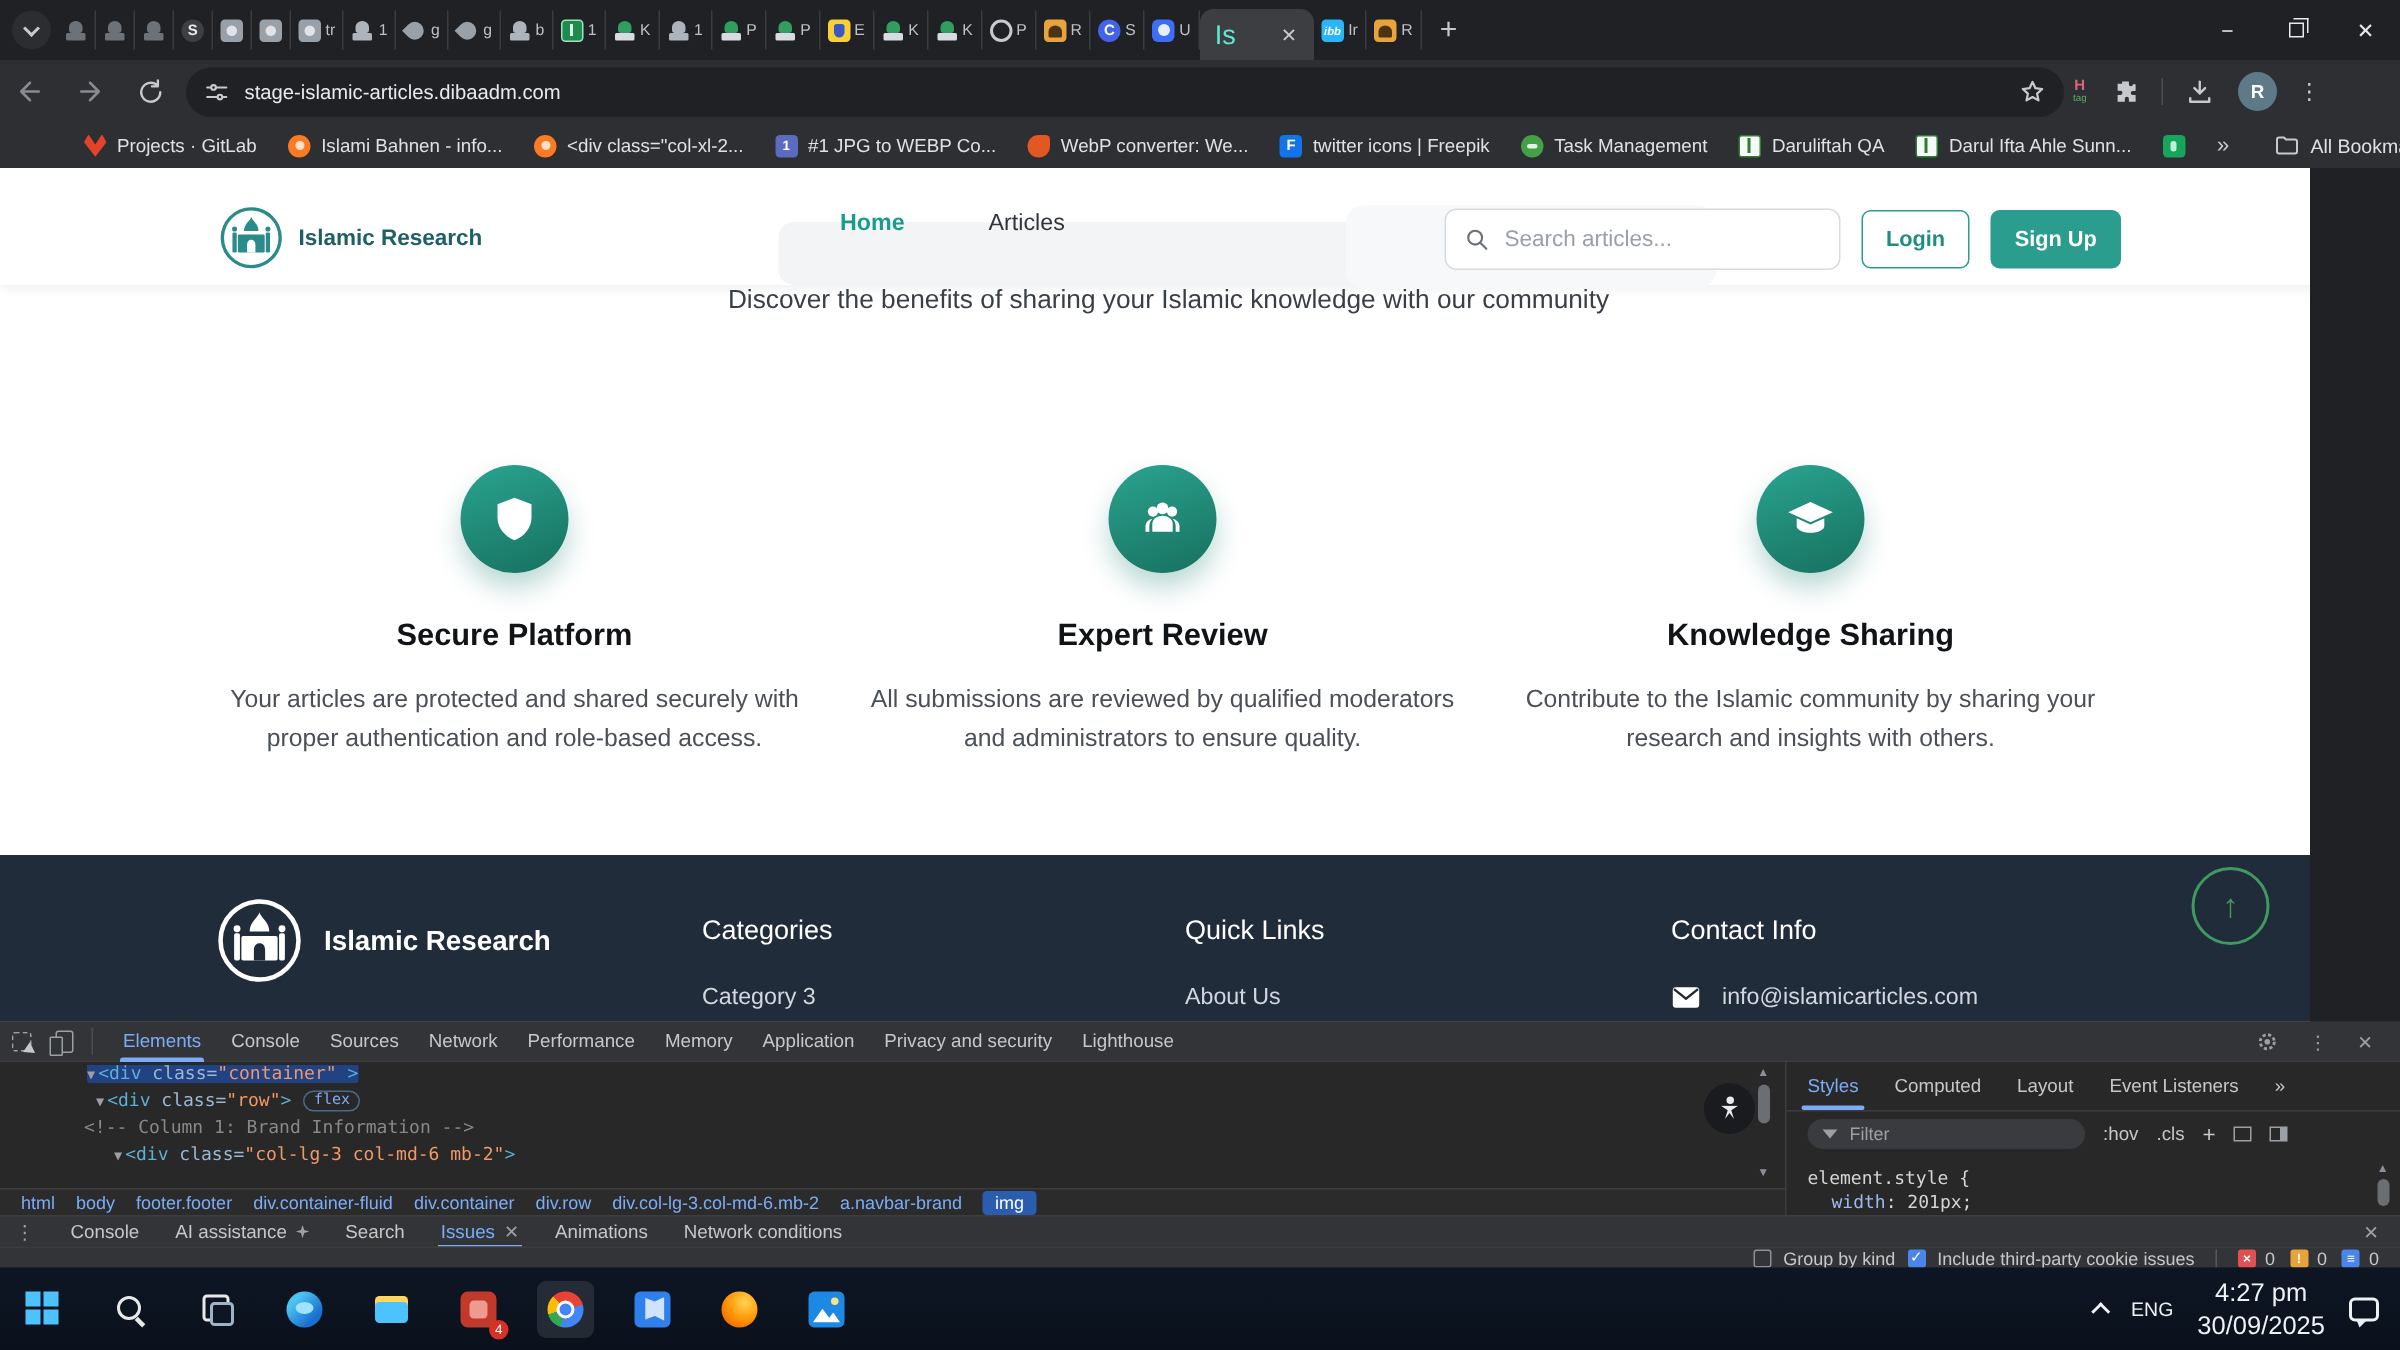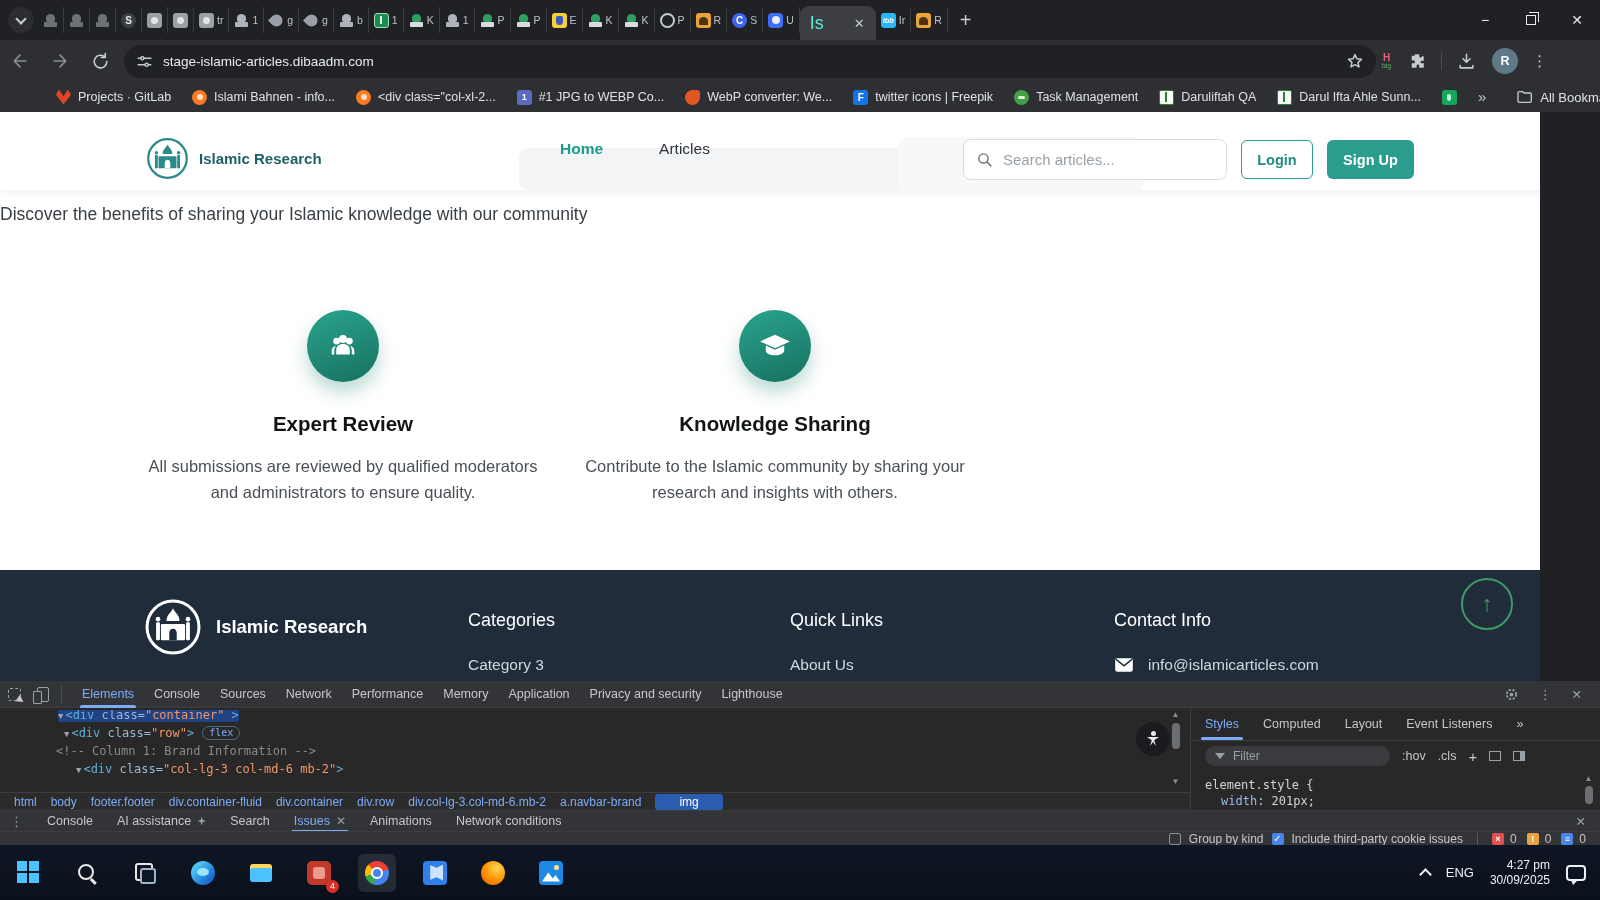--- a/index.html
+++ b/index.html
@@ -87,21 +87,21 @@
 .logo-svg{width:43px;height:43px;color:#2b8a8a;--logo-bg:#fff}
 .brandname{font-size:15px;font-weight:bold;color:#1f5f66}
 #mainnav{position:absolute;left:560px;top:28px;display:flex;gap:56px;font-size:15.5px}
 #mainnav .nav-item{color:#2f353a}
 #mainnav .nav-item.active{color:#199c8c;font-weight:bold}
 #searchbox{position:absolute;left:963px;top:27px;width:264px;height:41px;border:1px solid #d8dce0;border-radius:8px;display:flex;align-items:center;padding:0 12px;gap:10px;background:#fff}
 #searchbox input{border:0;outline:0;font-size:15px;color:#3a4046;width:180px;font-family:inherit;background:transparent}
 #searchbox input::placeholder{color:#98a1a8}
 .btn-login{position:absolute;left:1241px;top:28px;width:72px;height:39px;border:1.5px solid #2a9d8f;border-radius:6px;background:#fff;color:#1f8d80;font-weight:bold;font-size:14.5px;display:flex;align-items:center;justify-content:center}
 .btn-signup{position:absolute;left:1327px;top:28px;width:87px;height:39px;border-radius:6px;background:#2a9d8f;color:#fff;font-weight:bold;font-size:14.5px;display:flex;align-items:center;justify-content:center}
-#herosub{position:absolute;left:0;top:92px;width:1558px;text-align:left;font-size:17.5px;color:#383f45}
+#herosub{position:absolute;left:0;top:77px;width:1558px;text-align:center;font-size:17.5px;color:#383f45}
 #features{position:absolute;left:127px;top:198px;width:1296px;display:flex}
 .fcard{width:432px;display:flex;flex-direction:column;align-items:center;text-align:center}
 .fcircle{width:72px;height:72px;border-radius:50%;background:linear-gradient(160deg,#2aa48f,#17705f);box-shadow:0 10px 18px rgba(30,130,115,.30);display:flex;align-items:center;justify-content:center}
 .fcircle svg{width:34px;height:34px;fill:#fff}
 .ftitle{margin-top:30px;font-size:20.5px;font-weight:bold;color:#101417}
 .ftext{margin-top:18px;font-size:16.5px;line-height:1.55;color:#4a5056;width:400px}
 #sitefooter{position:absolute;left:0;top:458px;width:1600px;height:111px;background:#212c3b}
 .flogo-wrap{position:absolute;left:144px;top:28px;display:flex;align-items:center;gap:14px}
 .flogo-svg{width:58px;height:58px;color:#fff;--logo-bg:#212c3b}
 .fbrand{font-size:18.5px;font-weight:bold;color:#fff}
@@ -138,21 +138,21 @@
 .sel-bg{background:#214283;border-radius:2px}
 #a11ybtn{position:absolute;left:1136px;top:41px;width:34px;height:34px;border-radius:50%;background:#1a1b1e;display:flex;align-items:center;justify-content:center}
 .person{width:16px;height:16px;position:relative}
 .person:before{content:"";position:absolute;left:5.5px;top:0;width:5px;height:5px;border-radius:50%;background:#e8eaed}
 .person:after{content:"";position:absolute;left:2px;top:6px;width:12px;height:9px;background:#e8eaed;clip-path:polygon(0 0,100% 0,60% 35%,75% 100%,50% 55%,25% 100%,40% 35%)}
 .mini-scroll{position:absolute;width:11px;display:flex;flex-direction:column;align-items:center;color:#8a8f98;font-size:8px}
 .mini-thumb{width:8px;border-radius:4px;background:#6b6f74}
 #dt-vsep{position:absolute;left:1190px;top:27px;width:1px;height:102px;background:#3d3d3d}
 #breadcrumbbar{position:absolute;left:0;top:111px;width:1190px;height:18px;background:#2b2b2b;border-top:1px solid #3d3d3d;display:flex;align-items:center;font-size:12px;overflow:hidden}
 .crumb{color:#7cacf8;margin-left:14px;white-space:nowrap}
-.crumb.selected{background:#2a5db0;color:#fff;border-radius:3px;padding:1px 24px}
+.crumb.selected{background:#2a5db0;color:#fff;border-radius:3px;padding:1px 8px}
 #stylespanel{position:absolute;left:1191px;top:27px;width:409px;height:102px}
 #style-tabs{display:flex;align-items:center;height:33px;border-bottom:1px solid #3d3d3d;padding-left:14px}
 .st-tab{margin-right:24px;position:relative;white-space:nowrap}
 .st-tab.active{color:#7cacf8}
 .st-tab.active:after{content:"";position:absolute;left:-4px;right:-4px;bottom:-9px;height:3px;background:#7cacf8;border-radius:2px}
 #style-filter-row{display:flex;align-items:center;height:30px;padding-left:14px;gap:12px}
 #filterpill{width:185px;height:20px;background:#3a3b3f;border-radius:10px;display:flex;align-items:center;padding:0 10px;gap:8px}
 #filterpill input{background:transparent;border:0;outline:0;color:#c7c7c7;font-size:12px;width:130px;font-family:inherit}
 #filterpill input::placeholder{color:#9aa0a6}
 .funnel{width:0;height:0;border-left:5px solid transparent;border-right:5px solid transparent;border-top:6px solid #9aa0a6;position:relative}
@@ -198,21 +198,21 @@
 .ti-chrome:after{content:"";position:absolute;left:6px;top:6px;width:8px;height:8px;border:2px solid #fff;border-radius:50%;background:#4285f4}
 .ti-vscode{border-radius:4px;background:#2f80ed}
 .ti-vscode:after{content:"";position:absolute;left:4px;top:4px;width:16px;height:16px;background:#cfe3ff;clip-path:polygon(100% 0,100% 100%,60% 80%,20% 95%,20% 5%,60% 20%)}
 .ti-firefox{border-radius:50%;background:radial-gradient(circle at 65% 30%,#ffd54f,#ff8f00 55%,#e65100)}
 .ti-photos{border-radius:4px;background:#1e88e5}
 .ti-photos:before{content:"";position:absolute;left:3px;bottom:3px;width:18px;height:10px;background:#fff;clip-path:polygon(0 100%,35% 10%,60% 70%,75% 35%,100% 100%)}
 .ti-photos:after{content:"";position:absolute;right:4px;top:4px;width:5px;height:5px;border-radius:50%;background:#ffe082}
 #tray{margin-left:auto;display:flex;align-items:center;gap:16px;margin-right:14px;color:#eef1f4}
 .tray-chev{width:9px;height:9px;border-left:2px solid #eef1f4;border-top:2px solid #eef1f4;transform:rotate(45deg);margin-top:4px}
 .tray-lang{font-size:13px}
-.tray-clock{text-align:right;font-size:12px;line-height:1.25}
+.tray-clock{text-align:center;font-size:17px;line-height:1.25}
 .tray-chat{width:20px;height:16px;border:2px solid #eef1f4;border-radius:4px;position:relative}
 .tray-chat:after{content:"";position:absolute;left:3px;bottom:-6px;border-top:5px solid #eef1f4;border-left:2px solid transparent;border-right:5px solid transparent}
 svg.stroke{fill:none;stroke:currentColor;stroke-width:2;stroke-linecap:round;stroke-linejoin:round}
 </style>
 </head>
 <body>
 
 <div id="screen">
 
   <div id="tabstrip">
@@ -458,20 +458,29 @@
         <input placeholder="Search articles..." style="">
       </div>
       <div class="btn-login">Login</div>
       <div class="btn-signup">Sign Up</div>
     </div>
     <div id="herosub">Discover the benefits of sharing your Islamic knowledge with our community</div>
     <div id="features">
         <div class="fcard">
           <div class="fcircle">
             <svg viewBox="0 0 24 24">
+              <path d="M12 2l8 3v6.2c0 4.9-3.2 8.9-8 10.8-4.8-1.9-8-5.9-8-10.8V5z"></path>
+            </svg>
+          </div>
+          <div class="ftitle">Secure Platform</div>
+          <div class="ftext">Your articles are protected and shared securely with proper authentication and role-based access.</div>
+        </div>
+        <div class="fcard">
+          <div class="fcircle">
+            <svg viewBox="0 0 24 24">
               <circle cx="7.5" cy="8.5" r="2.4"></circle>
               <circle cx="16.5" cy="8.5" r="2.4"></circle>
               <circle cx="12" cy="7" r="2.8"></circle>
               <path d="M12 10.5c2.8 0 4.8 1.7 4.8 4V18H7.2v-3.5c0-2.3 2-4 4.8-4z"></path>
               <path d="M4 18v-2.5c0-1.8 1.3-3.1 3.2-3.6-.9 1-1.4 2.2-1.4 3.6V18zM20 18v-2.5c0-1.8-1.3-3.1-3.2-3.6.9 1 1.4 2.2 1.4 3.6V18z"></path>
             </svg>
           </div>
           <div class="ftitle">Expert Review</div>
           <div class="ftext">All submissions are reviewed by qualified moderators and administrators to ensure quality.</div>
         </div>

